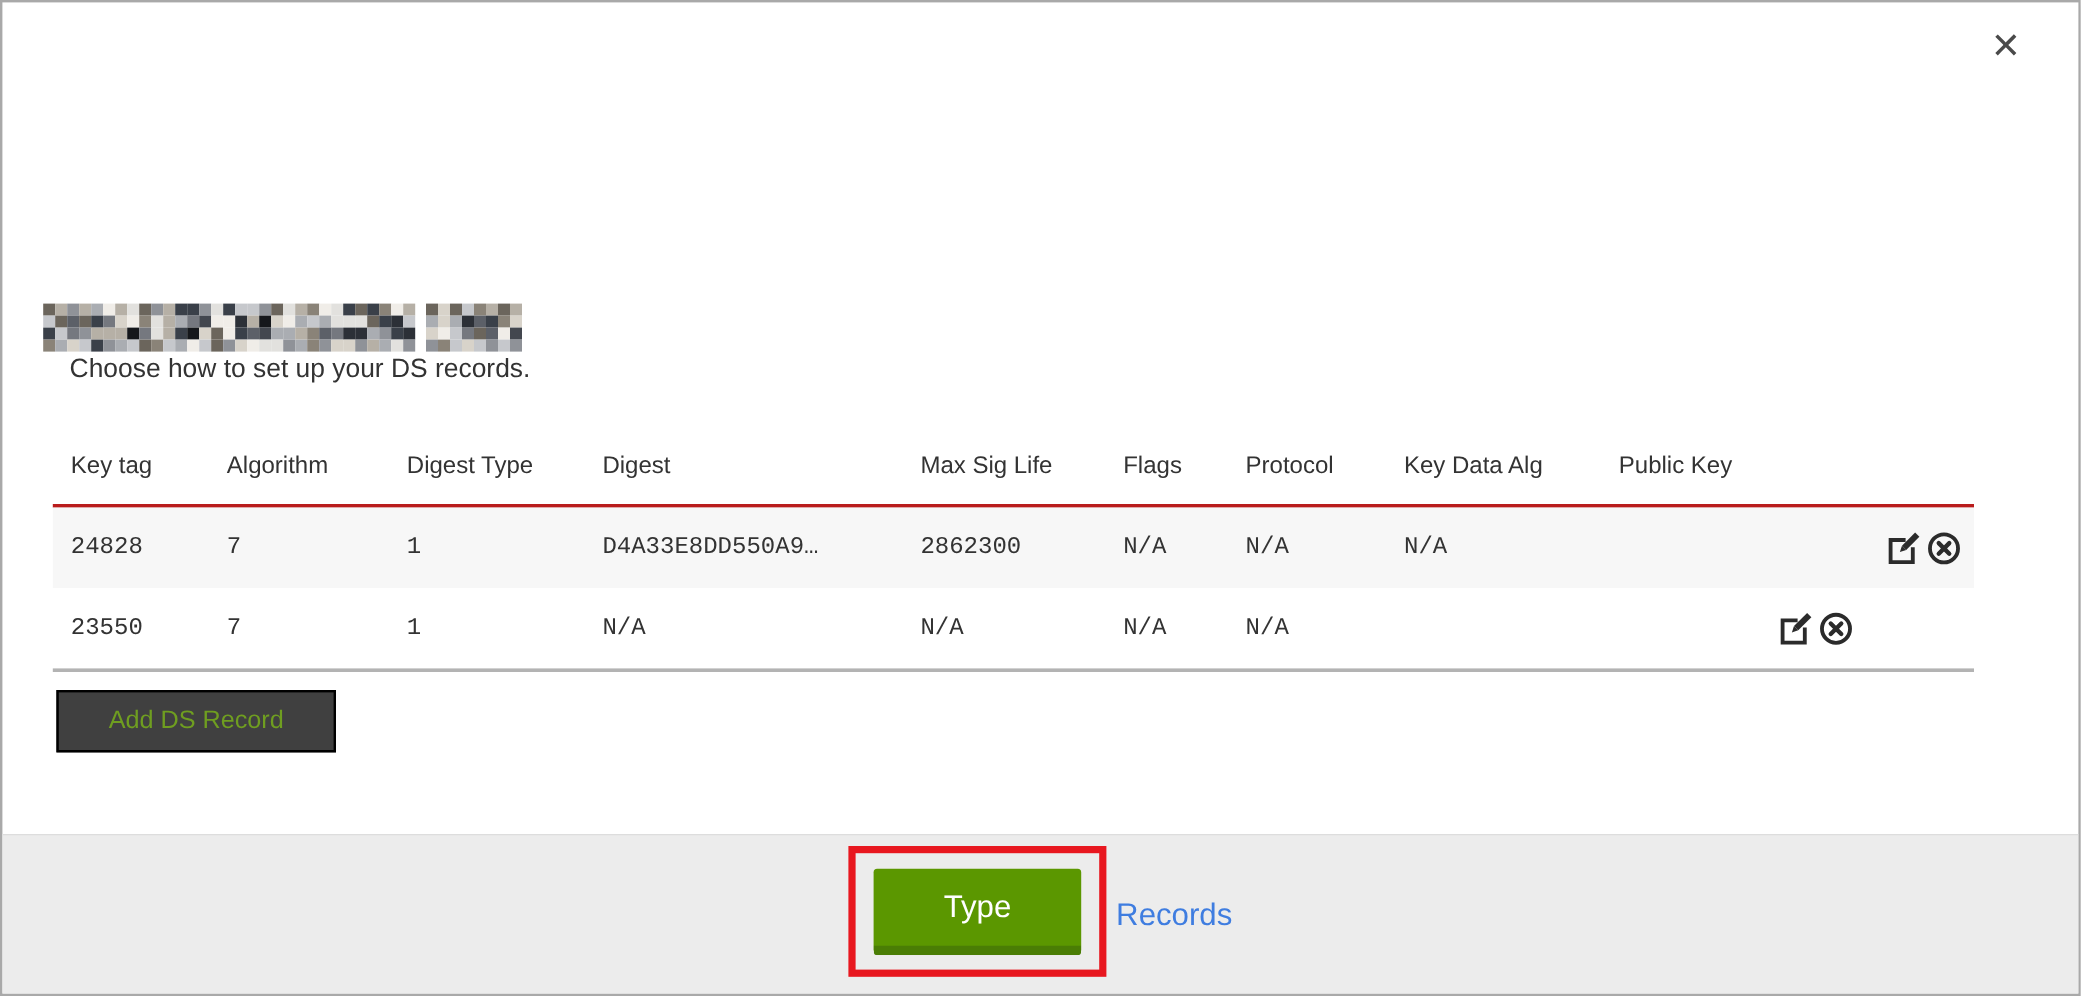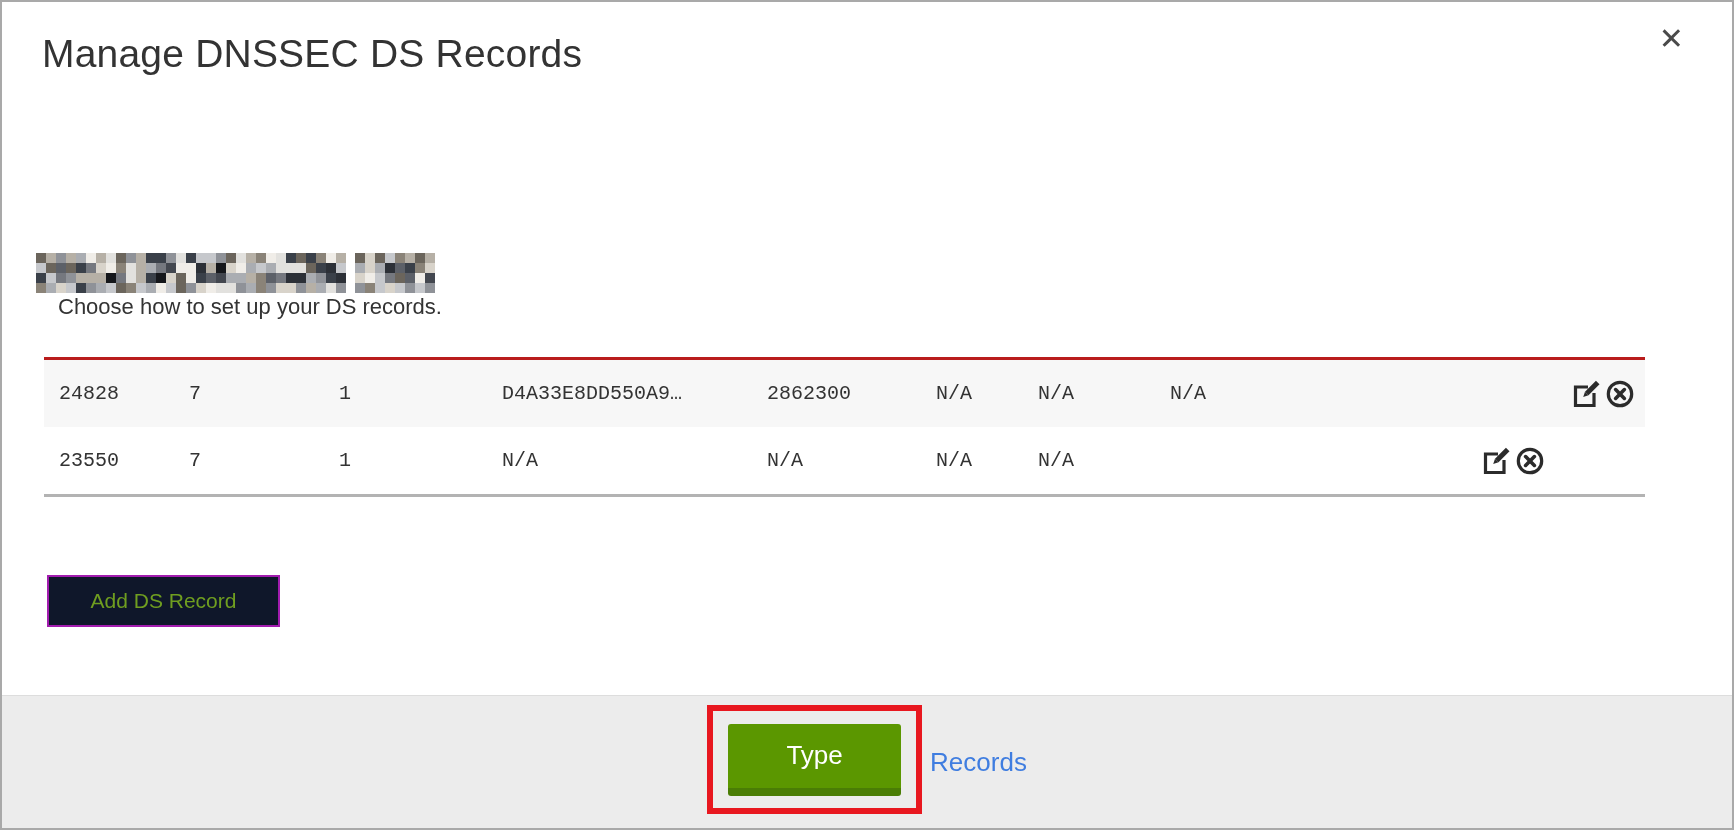--- a/index.html
+++ b/index.html
@@ -88,22 +88,22 @@
     cursor: pointer;
     display: inline-flex;
   }
   
   .add-btn {
     position: absolute;
     left: 45px;
     top: 573px;
     width: 233px;
     height: 52px;
-    background: #0f172a;
-    border: 2px solid #a21caf;
+    background: #404040;
+    border: 2px solid #000000;
     color: #6f9e20;
     font-size: 21px;
     font-family: inherit;
     cursor: pointer;
   }
   .modal-footer {
     position: absolute;
     left: 0;
     right: 0;
     bottom: 0;
@@ -138,21 +138,20 @@
     text-decoration: none;
     margin-left: 8px;
     cursor: pointer;
   }
 </style>
 </head>
 <body>
 
 <div class="modal">
 
-  <div class="modal-title">Manage DNSSEC DS Records</div>
 
   <div class="close-btn">✕</div>
 
   <div class="redacted-domain">
     <div class="seg">
         <div class="px" style="background: rgb(107, 101, 92); grid-area: 1 / 1;"></div>
         <div class="px" style="background: rgb(198, 200, 204); grid-area: 2 / 1;"></div>
         <div class="px" style="background: rgb(58, 64, 73); grid-area: 3 / 1;"></div>
         <div class="px" style="background: rgb(138, 131, 120); grid-area: 4 / 1;"></div>
         <div class="px" style="background: rgb(182, 176, 166); grid-area: 1 / 2;"></div>
@@ -309,20 +308,32 @@
         <div class="px" style="background: rgb(182, 176, 166); grid-area: 1 / 8;"></div>
         <div class="px" style="background: rgb(216, 211, 202); grid-area: 2 / 8;"></div>
         <div class="px" style="background: rgb(67, 71, 79); grid-area: 3 / 8;"></div>
         <div class="px" style="background: rgb(143, 146, 152); grid-area: 4 / 8;"></div>
       </div>
   </div>
 
   <div class="instruction">Choose how to set up your DS records.</div>
 
   <div class="ds-table">
+    <div class="t-row t-head">
+      <div class="cell">Key tag</div>
+      <div class="cell">Algorithm</div>
+      <div class="cell">Digest Type</div>
+      <div class="cell">Digest</div>
+      <div class="cell">Max Sig Life</div>
+      <div class="cell">Flags</div>
+      <div class="cell">Protocol</div>
+      <div class="cell">Key Data Alg</div>
+      <div class="cell">Public Key</div>
+      <div class="cell"></div>
+    </div>
 
     <div class="t-body">
       <div class="t-row t-data odd">
         <div class="cell">24828</div>
         <div class="cell">7</div>
         <div class="cell">1</div>
         <div class="cell">D4A33E8DD550A9…</div>
         <div class="cell">2862300</div>
         <div class="cell">N/A</div>
         <div class="cell">N/A</div>

